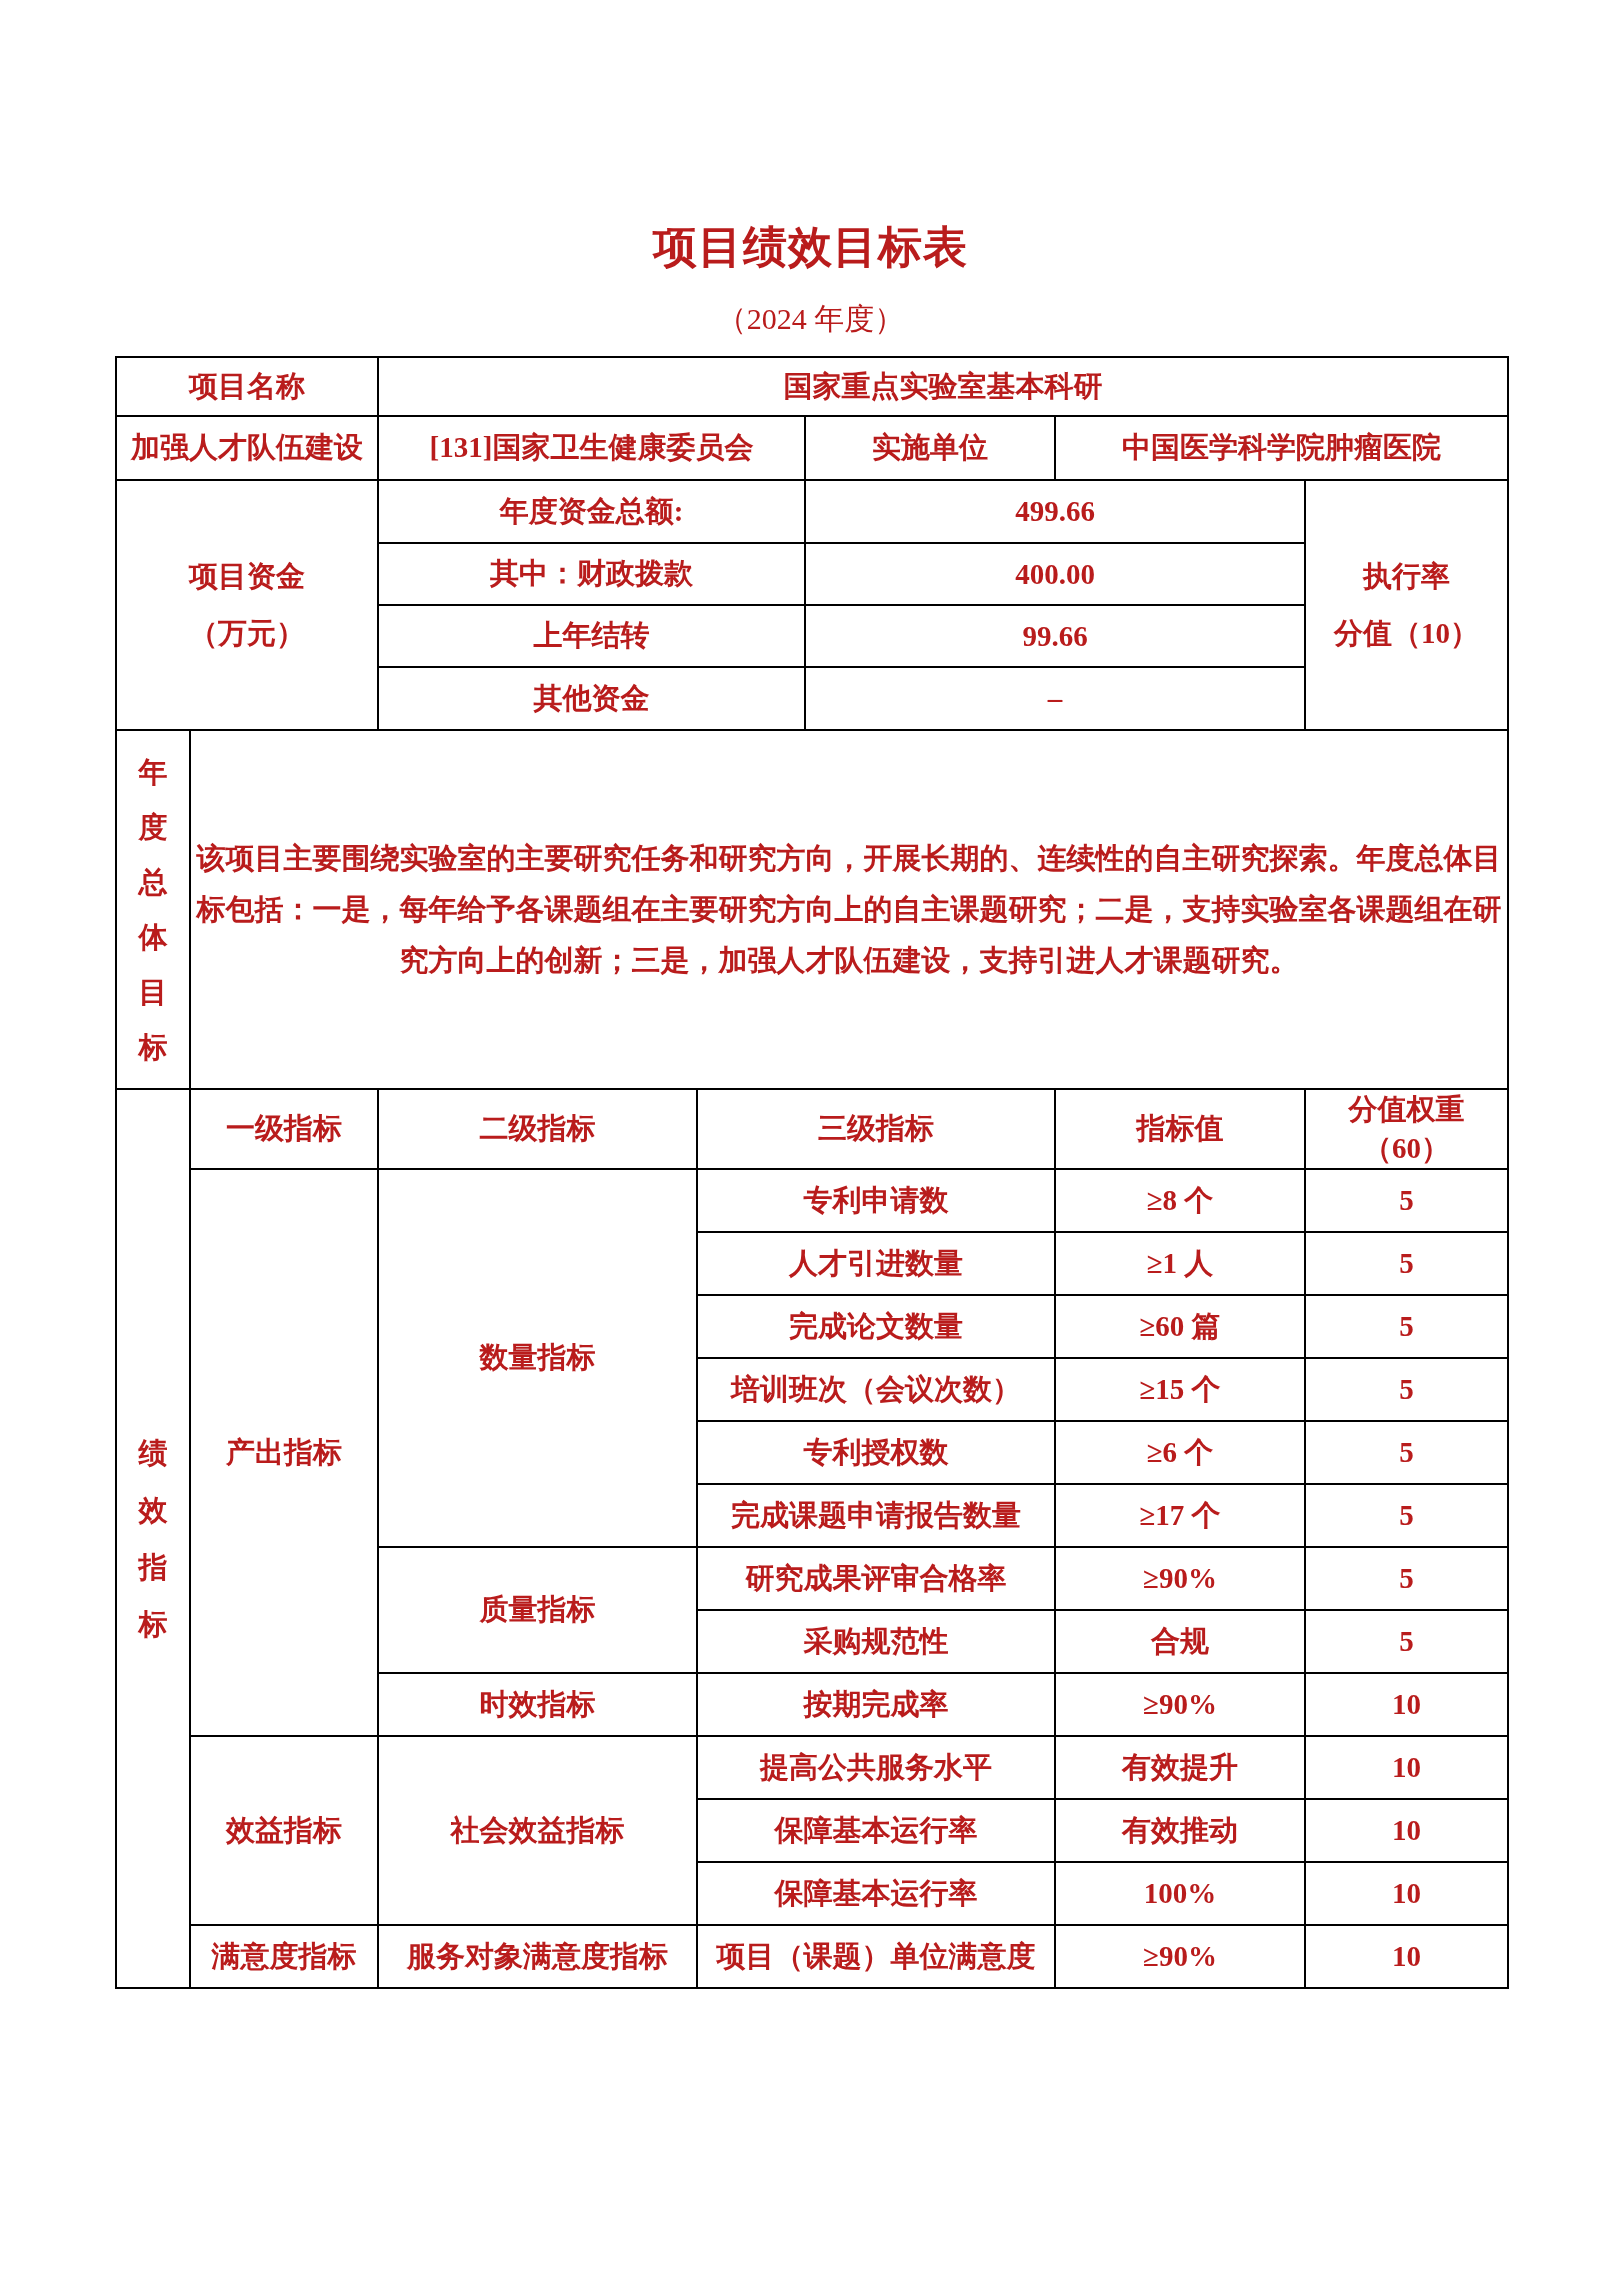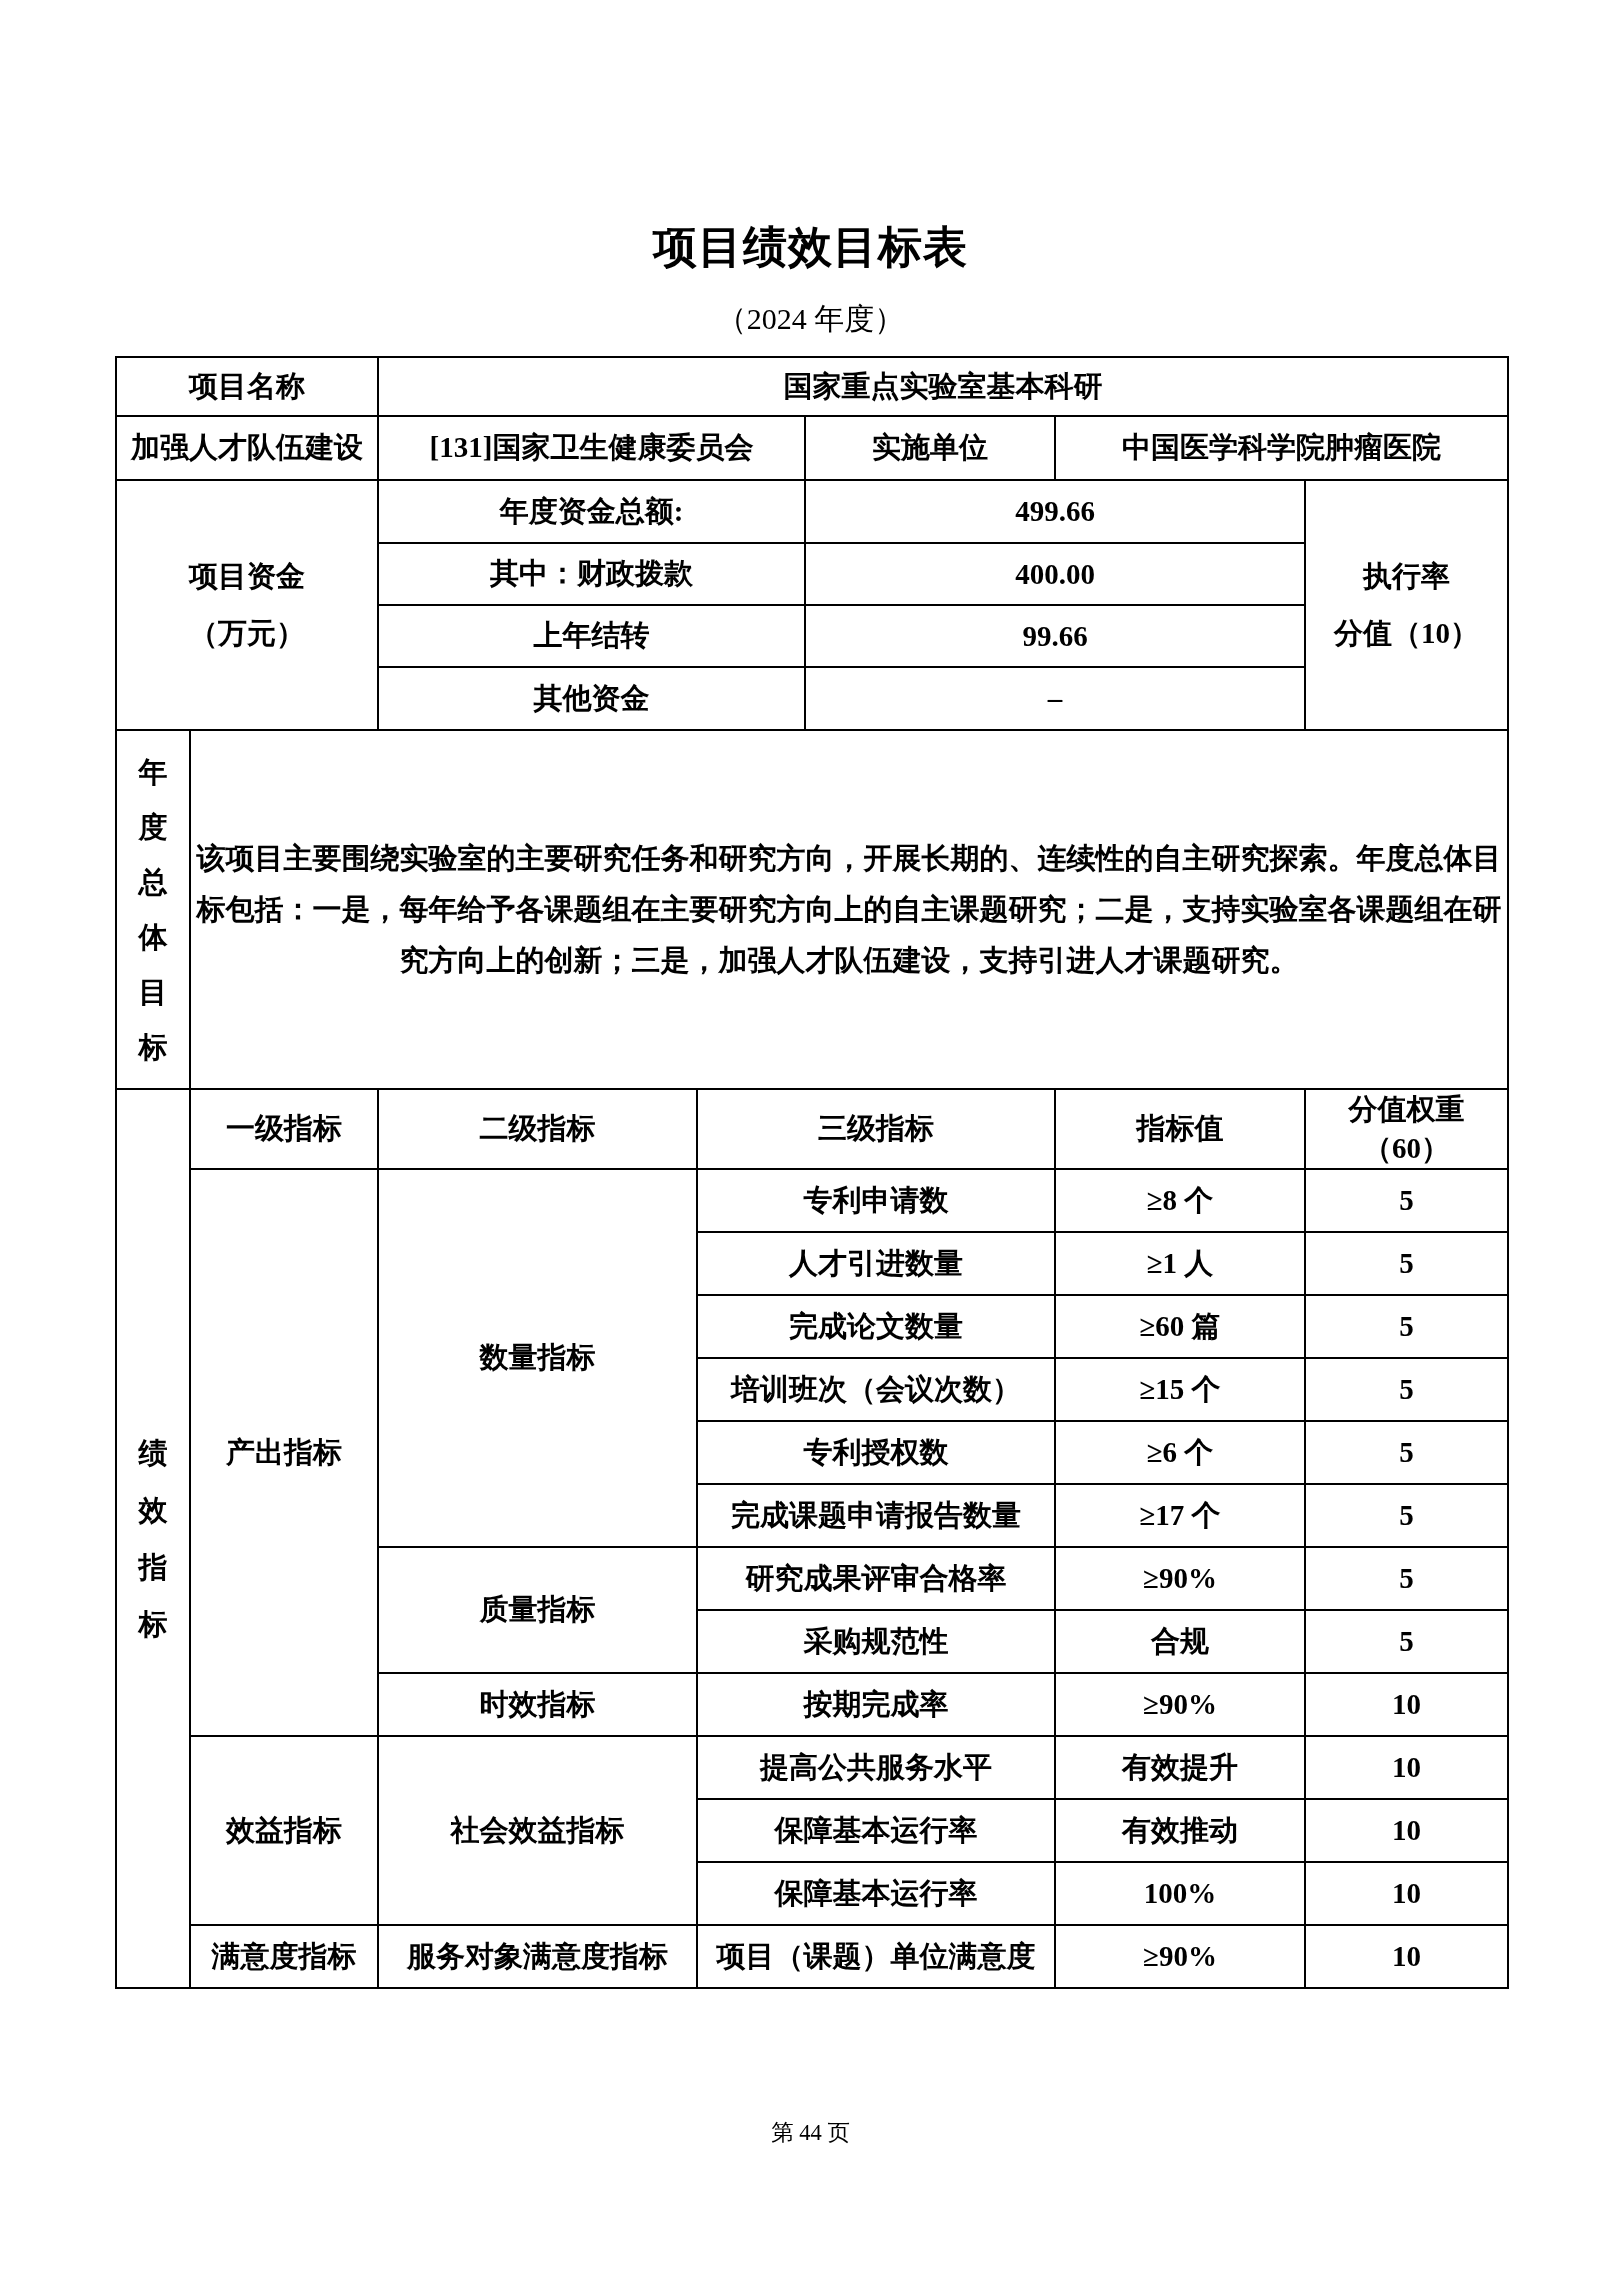--- a/index.html
+++ b/index.html
@@ -2,21 +2,21 @@
 <html><head>
 <meta charset="utf-8">
 <style>
   html, body { margin: 0; padding: 0; background: #e8e8e8; }
   .page {
     position: relative;
     width: 1621px;
     height: 2293px;
     background: #ffffff;
     font-family: "Liberation Serif", serif;
-    color: #000000;
+    color: #b91c1c;
     overflow: hidden;
   }
   .doc-title {
     position: absolute;
     top: 218px;
     left: 0;
     width: 1621px;
     text-align: center;
     font-family: "Liberation Sans", sans-serif;
     font-weight: 700;
@@ -227,16 +227,15 @@
         <td class="sec-top">满意度指标</td>
         <td class="sec-top">服务对象满意度指标</td>
         <td colspan="2" class="l3 sec-top">项目（课题）单位满意度</td>
         <td class="sec-top">≥90%</td>
         <td class="sec-top">10</td>
       </tr>
 
     </tbody>
   </table>
 
-  <div class="page-footer">第 44 页</div>
 
 </div>
 
 
 </body></html>

